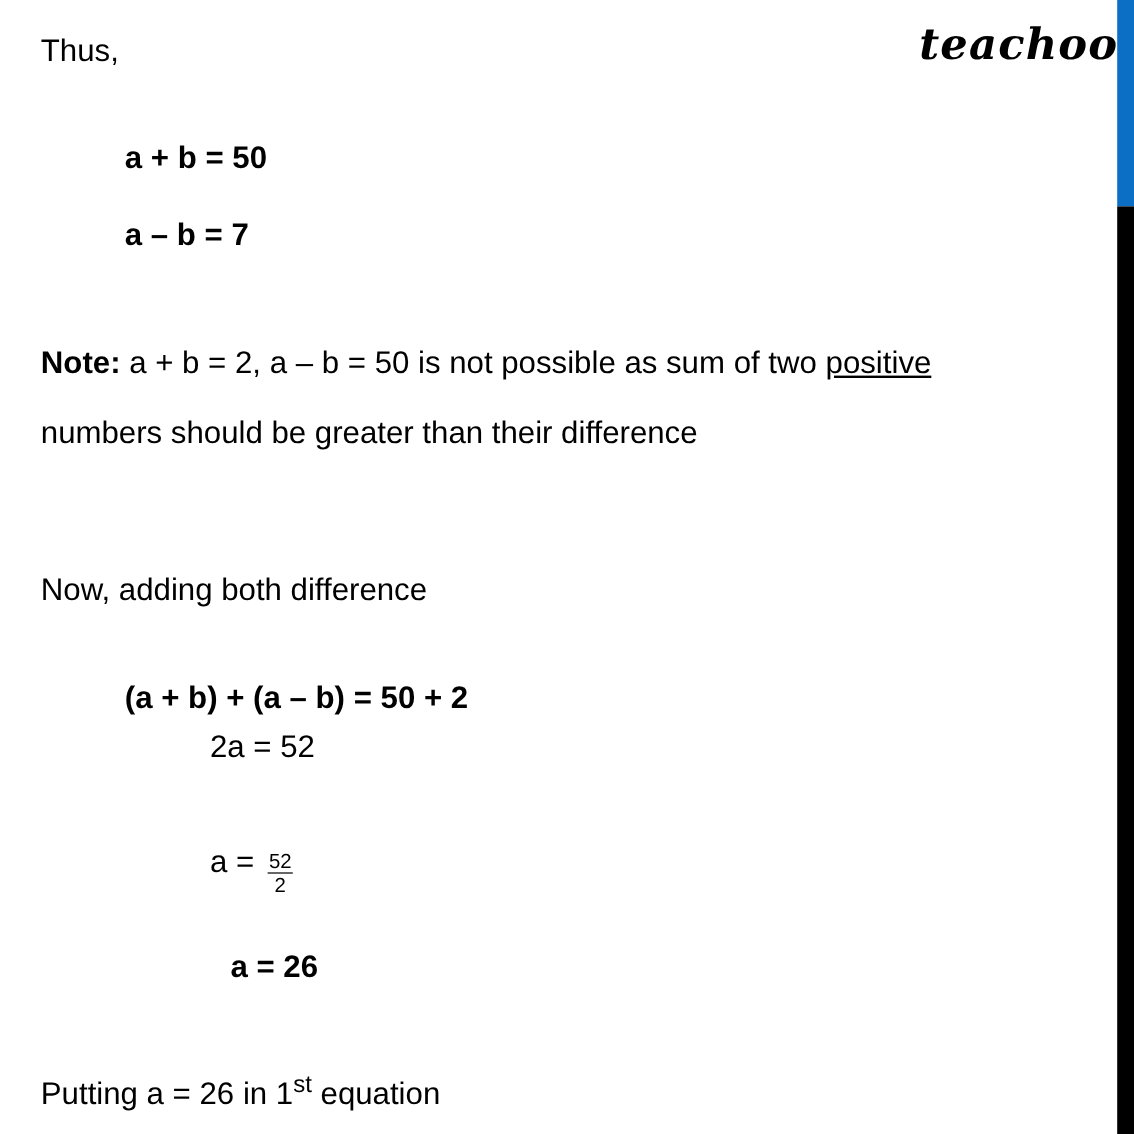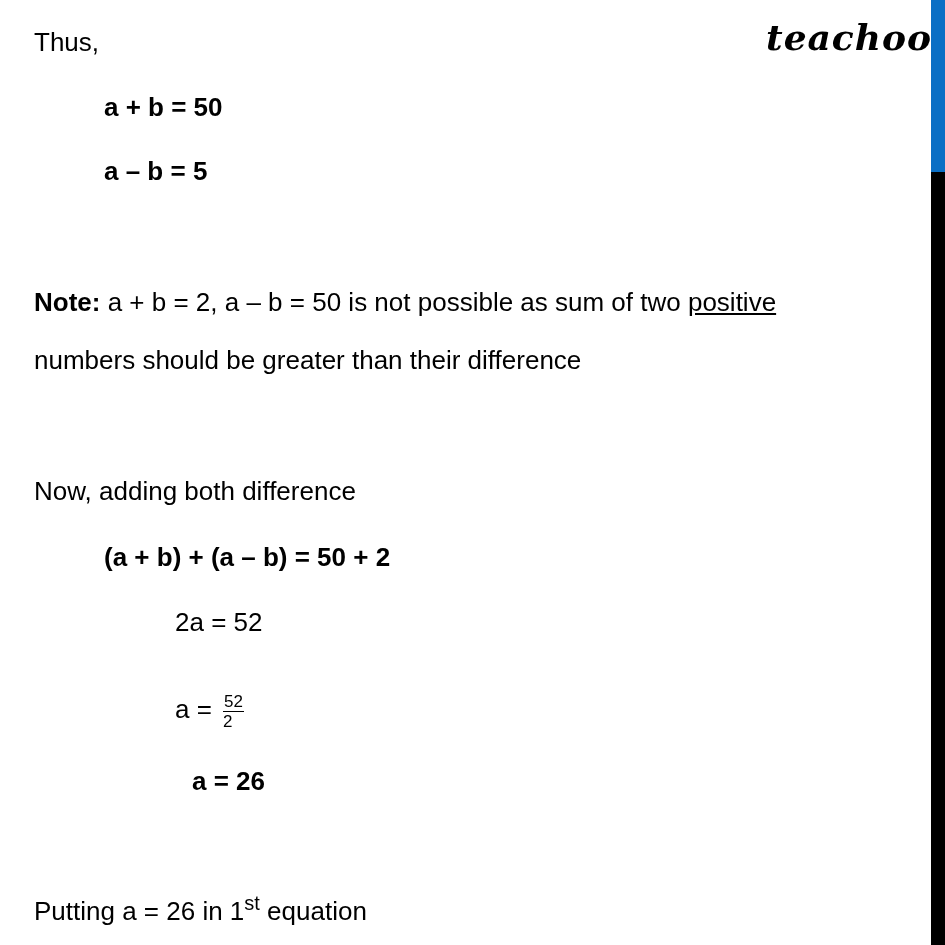--- a/index.html
+++ b/index.html
@@ -4,44 +4,44 @@
 <style>
   html, body { margin:0; padding:0; }
   body {
     width:945px; height:945px; position:relative; overflow:hidden;
     background:#ffffff; color:#000;
     font-family:"Liberation Sans", "DejaVu Sans", sans-serif;
   }
   .line {
     position:absolute; white-space:nowrap; font-size:26px; line-height:30px;
   }
-  .b { font-weight:bold; }
+  .b { font-weight:bold;margin-top:24px; }
   .ital-ul { text-decoration:underline; }
   .logo {
     position:absolute; left:766px; top:16px;
     font-family:"DejaVu Serif", serif; font-style:italic; font-weight:bold;
     font-size:36px; letter-spacing:1px; color:#000;
   }
   .sidebar-blue { position:absolute; left:931px; top:0; width:14px; height:172px; background:#0a6fc5; }
   .sidebar-black { position:absolute; left:931px; top:172px; width:14px; height:773px; background:#000; }
-  .frac { display:inline-block; vertical-align:middle; font-size:17px; line-height:19px; margin-left:4px; }
+  .frac { display:inline-block; vertical-align:middle; text-align:center; font-size:17px; line-height:19px; margin-left:4px;margin-top:16px; }
   .frac .num { display:block; border-bottom:1.5px solid #000; padding:0 1px; }
   .frac .den { display:block; }
   sup { font-size:20px; line-height:0; }
 </style>
 </head>
 <body>
 
 <div class="logo">teachoo</div>
 <div class="sidebar-blue"></div>
 <div class="sidebar-black"></div>
 
 <div class="line" style="left:34px; top:27px;text-align:center;">Thus,</div>
 <div class="line b" style="left:104px; top:92px;">a + b = 50</div>
-<div class="line b" style="left:104px; top:156px;">a – b = 5</div>
+<div class="line b" style="left:104px; top:156px;">a – b = 7</div>
 
 <div class="line" style="left:34px; top:287px;">
   <span class="b">Note:</span><span> a + b = 2, a – b = 50 is not possible as sum of two </span><span class="ital-ul">positive</span>
 </div>
 <div class="line" style="left:34px; top:345px;">numbers should be greater than their difference</div>
 
 <div class="line" style="left:34px; top:476px;">Now, adding both difference</div>
 <div class="line b" style="left:104px; top:542px;">(a + b) + (a – b) = 50 + 2</div>
 <div class="line" style="left:175px; top:607px;">2a = 52</div>
 <div class="line" style="left:175px; top:692px;">

